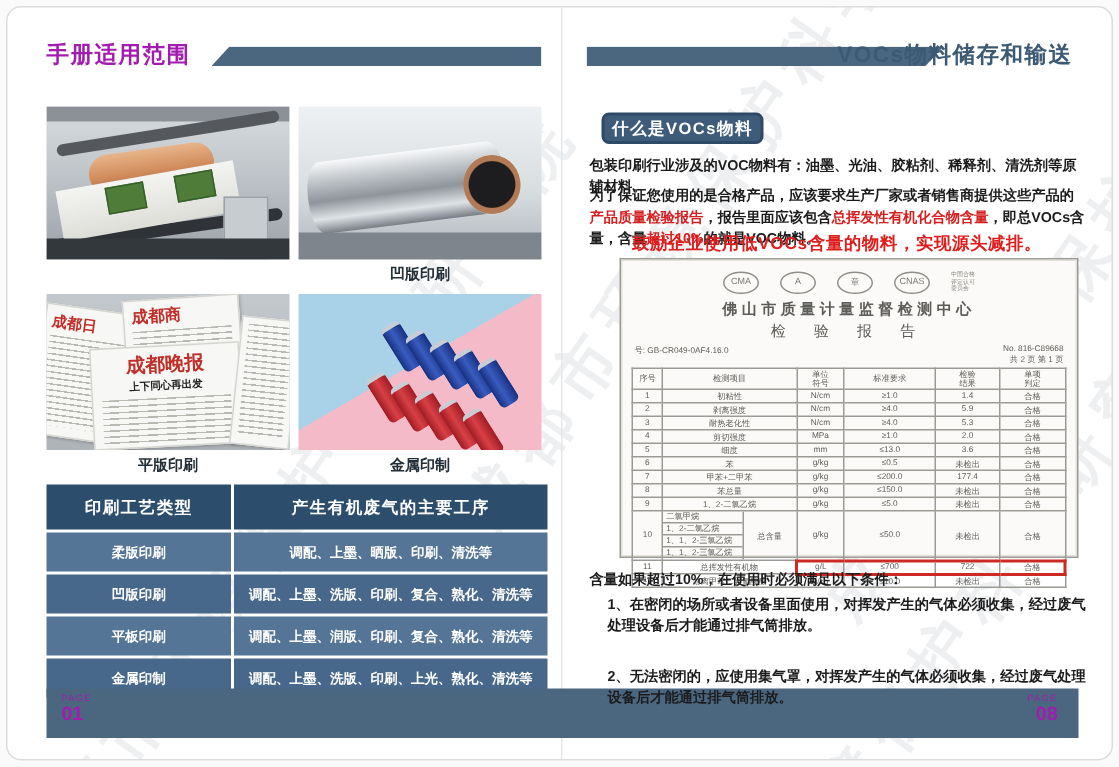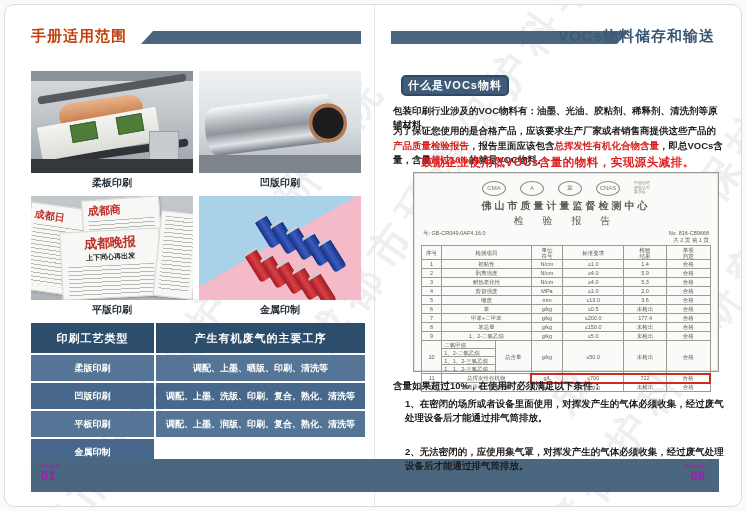--- a/index.html
+++ b/index.html
@@ -28,21 +28,21 @@
     font-size:42px; font-weight:bold;
     color:rgba(140,156,168,0.16);
     letter-spacing:10px;
     white-space:nowrap;
     transform:rotate(-55deg);
     pointer-events:none;
   }
   
   .hdr { position:absolute; top:22px; height:18px; }
   .hdr-title { font-size:15px; font-weight:bold; letter-spacing:1px; }
-  .hdr-title.left-c { color:#c2410c; }
+  .hdr-title.left-c { color:#a21caf; }
   .hdr-title.right-c { color:#3c5a74;text-align:center; }
   .hdr-bar { position:absolute; background:#4b6780; height:13px; top:26px; }
   .hdr-bar.l { left:136px; width:220px; clip-path:polygon(12px 0,100% 0,100% 100%,0 100%); }
   .hdr-bar.r { left:386px; width:238px; clip-path:polygon(0 0,100% 0,calc(100% - 12px) 100%,0 100%); }
   
   .img-grid { position:absolute; left:26px; top:66px; width:330px;
     display:grid; grid-template-columns:162px 162px; column-gap:6px; row-gap:4px; }
   .img-cell { display:flex; flex-direction:column; }
   .photo { width:162px; border:0; overflow:hidden; position:relative; }
   .photo.tall1 { height:102px; }
@@ -158,21 +158,20 @@
         <div class="frame" style="left:0;top:0;width:100%;height:10px;background:#8b9197;"></div>
         <div class="bar" style="left:6px;top:14px;width:150px;transform:rotate(-9deg);"></div>
         <div class="bar" style="left:4px;top:78px;width:154px;transform:rotate(-8deg);background:#2f3337;"></div>
         <div class="roll"></div>
         <div class="web"></div>
         <div class="label" style="left:40px;top:52px;transform:rotate(-10deg);"></div>
         <div class="label" style="left:86px;top:44px;transform:rotate(-10deg);"></div>
         <div class="frame" style="left:118px;top:60px;width:30px;height:42px;background:#c7ccd0;border:1px solid #9aa0a5;"></div>
         <div class="frame" style="left:0;top:88px;width:100%;height:14px;background:#33383c;"></div>
       </div>
-      <div class="caption">柔板印刷</div>
     </div>
 
     <div class="img-cell">
       <div class="photo tall1 ph2">
         <div class="cyl"></div>
         <div class="mouth"></div>
         <div class="base"></div>
       </div>
       <div class="caption">凹版印刷</div>
     </div>
@@ -229,20 +228,21 @@
         <div class="prow r even">
           <div class="pcell">凹版印刷</div>
           <div class="pcell">调配、上墨、洗版、印刷、复合、熟化、清洗等</div>
         </div>
         <div class="prow r odd">
           <div class="pcell">平板印刷</div>
           <div class="pcell">调配、上墨、润版、印刷、复合、熟化、清洗等</div>
         </div>
         <div class="prow r even">
           <div class="pcell">金属印制</div>
+          <div class="pcell">调配、上墨、洗版、印刷、上光、熟化、清洗等</div>
         </div>
       </div>
   </div>
 
   <div class="footer-bar"></div>
   <div class="pg l">
     <span class="lbl">PAGE</span>
     <span class="num">01</span>
   </div>
   <div class="pg r">

